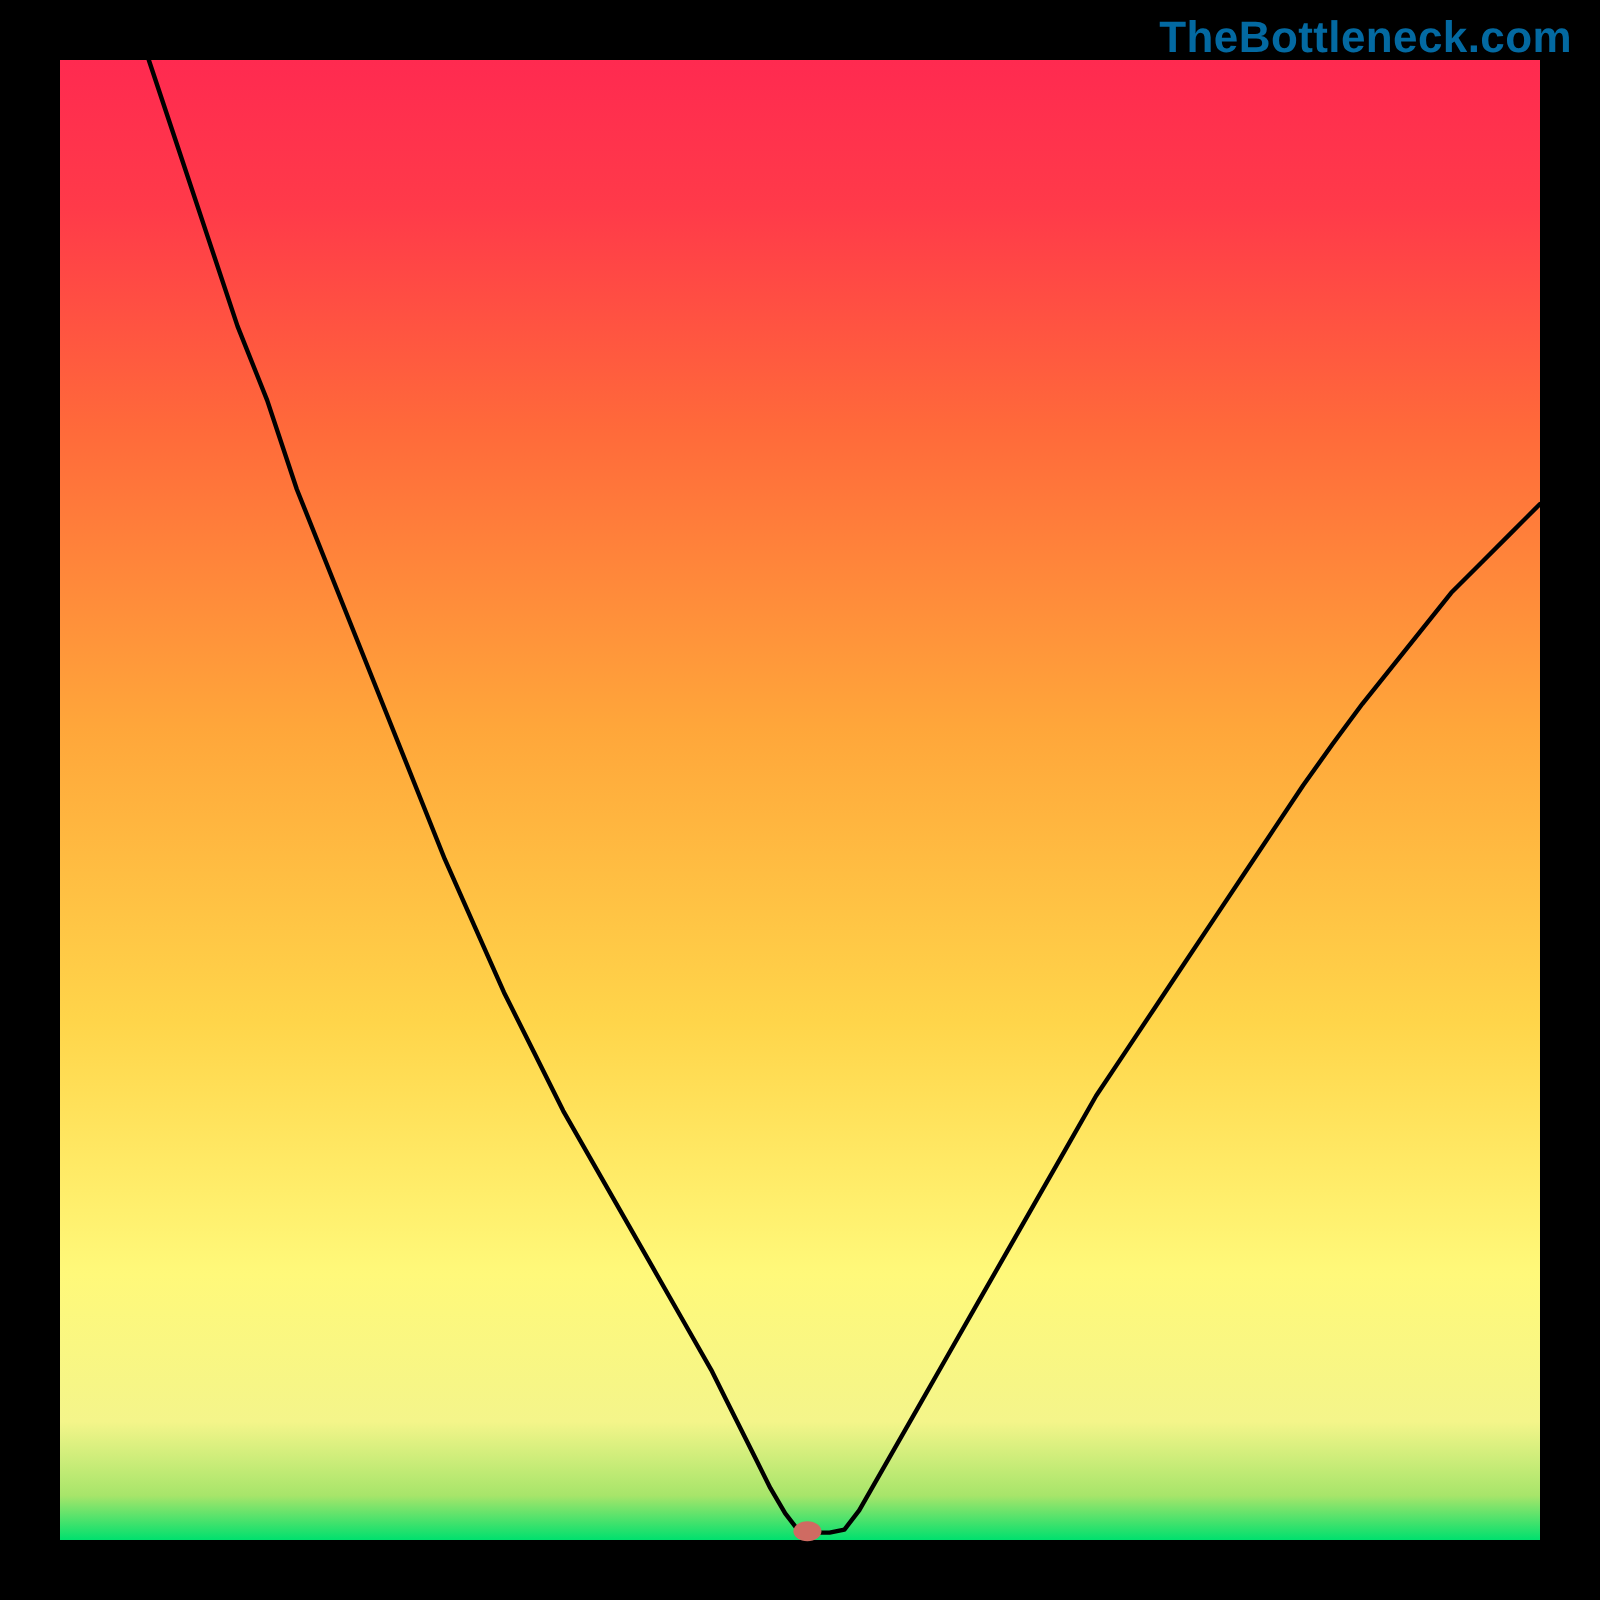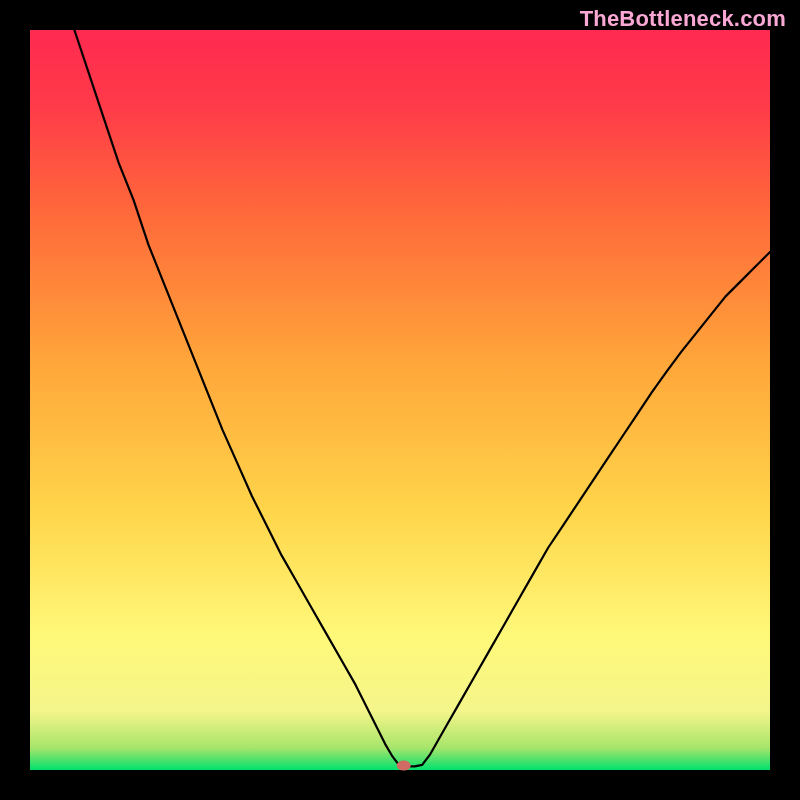--- a/index.html
+++ b/index.html
@@ -16,21 +16,21 @@
     left: 0;
     top: 0;
     width: 800px;
     height: 800px;
     background: #000;
   }
   .watermark {
     position: absolute;
     top: 6px;
     right: 14px;
-    color: #f9a8d4;
+    color: #0369a1;
     font-size: 22px;
     font-weight: 600;
     letter-spacing: 0.2px;
   }
   svg {
     position: absolute;
     left: 0;
     top: 0;
   }
 </style>

